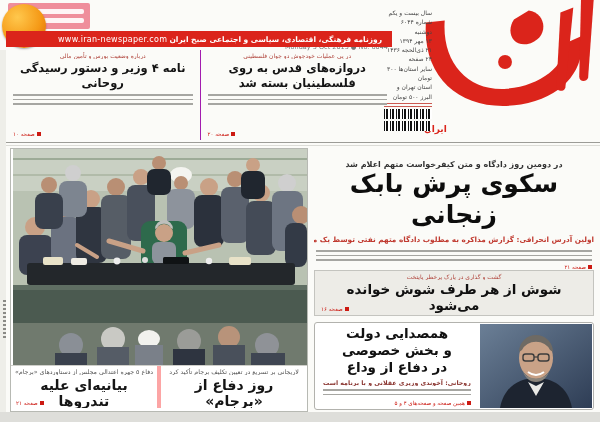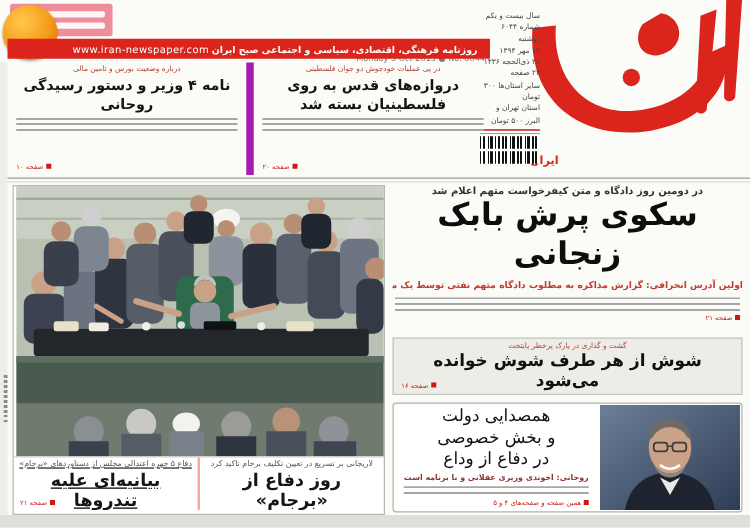--- a/index.html
+++ b/index.html
@@ -15,55 +15,55 @@
   #redstrip .tagline{font-size:7.5px;font-weight:bold;padding-right:10px;}
   #redstrip .site{font-size:8px;direction:ltr;padding-left:52px;letter-spacing:.3px;}
   #adbanner{position:absolute;left:8px;top:3px;width:82px;height:26px;background:#ef8e9b;border-radius:2px;}
   #adbanner .t1,#adbanner .t2{position:absolute;right:6px;height:5px;background:#fff;opacity:.9;border-radius:2px;}
   #adbanner .t1{top:6px;width:58px;}
   #adbanner .t2{top:15px;width:44px;}
   #adbanner .arrow{position:absolute;left:4px;top:8px;width:0;height:0;border-top:5px solid transparent;border-bottom:5px solid transparent;border-right:8px solid #fff;}
   #orangeball{position:absolute;left:2px;top:4px;width:44px;height:44px;border-radius:50%;background:radial-gradient(circle at 35% 30%,#ffc84d,#f59a17 55%,#d95f04);box-shadow:0 1px 2px rgba(0,0,0,.35);}
   
   #toprow{position:absolute;left:6px;top:50px;width:388px;height:90px;display:flex;direction:rtl;}
-  .tstory{flex:1;padding:2px 5px;border-left:6px solid #a21caf;display:flex;flex-direction:column;overflow:hidden;}
+  .tstory{flex:1;padding:2px 5px;border-left:1px solid #a21caf;display:flex;flex-direction:column;overflow:hidden;}
   .tstory:last-child{border-left:none;}
   .kicker{font-size:6px;color:#b0453c;text-align:center;white-space:nowrap;overflow:hidden;}
   .kicker.dark{color:#555;}
   .thead{font-size:11.5px;font-weight:bold;color:#141414;text-align:center;line-height:1.3;margin-top:2px;}
   .mt{background:repeating-linear-gradient(to bottom,#a6a6a2 0 1.6px,transparent 1.6px 4.6px);margin:3px 2px 0 2px;}
   .pageref{font-size:5.5px;color:#cc1a12;text-align:left;margin-top:auto;padding:1px 2px;}
   .pageref .sq{display:inline-block;width:4px;height:4px;background:#cc1a12;vertical-align:middle;margin-left:2px;}
   #toprule{position:absolute;left:0;top:142px;width:600px;border-top:1px solid #9c9c97;border-bottom:1px solid #dcdcd7;height:2px;}
   
   #photoframe{position:absolute;left:10px;top:148px;width:296px;height:262px;border:1px solid #b7b9b3;background:#fff;}
   #parliament{display:block;width:294px;height:216px;}
   #photostrip{display:flex;height:42px;direction:rtl;border-top:1px solid #cfcfca;}
   .pcell{flex:1;padding:2px 4px;position:relative;overflow:hidden;}
-  .pcell+.pcell{border-right:2px solid #fca5a5;text-decoration:underline;}
+  .pcell+.pcell{border-right:4px solid #fca5a5;}
   .pcell .kicker{font-size:6.3px;}
   .pcell .hl{font-size:14px;font-weight:bold;color:#151515;text-align:center;margin-top:2px;}
   #credit{position:absolute;left:3px;top:300px;width:3px;height:40px;background:repeating-linear-gradient(to bottom,#8a8a86 0 2px,transparent 2px 4px);}
   
-  #leadcol{position:absolute;left:314px;top:148px;width:280px;}
+  #leadcol{position:absolute;left:314px;top:160px;width:280px;}
   #lead-kicker{font-size:8px;font-weight:bold;color:#333;text-align:center;}
   .lead-line{font-size:25px;font-weight:bold;color:#0d0d0d;text-align:center;line-height:1.22;letter-spacing:-.5px;}
   #lead-sub{font-size:7.3px;font-weight:bold;color:#c03a30;text-align:center;margin-top:5px;white-space:nowrap;overflow:hidden;}
   #lead-body{margin-top:4px;}
   #lead-ref{text-align:right;padding-right:2px;}
   
   #shushbox{position:absolute;left:314px;top:270px;width:280px;height:46px;background:#edecd  ;background:#edece7;border:1px solid #c4c4bf;box-sizing:border-box;padding:2px 4px;}
   #shushbox .hl{font-size:13.5px;font-weight:bold;color:#101010;text-align:center;margin-top:1px;}
   #shushbox .hl2{font-size:11px;font-weight:bold;color:#101010;text-align:center;}
   #shushbox .pageref{position:absolute;left:4px;bottom:2px;}
   
   #minbox{position:absolute;left:314px;top:322px;width:280px;height:88px;border:1px solid #b2b2ad;border-radius:3px;box-sizing:border-box;display:flex;direction:rtl;background:#fff;}
   #minphoto{width:112px;height:84px;margin:1px;flex:none;}
   #mintext{flex:1;padding:2px 6px;display:flex;flex-direction:column;overflow:hidden;}
-  .min-line{font-size:13.5px;font-weight:normal;color:#111;text-align:center;line-height:1.25;}
+  .min-line{font-size:13.5px;font-weight:bold;color:#111;text-align:center;line-height:1.25;}
   #min-bullet{font-size:6.3px;font-weight:bold;color:#8a3530;text-align:center;margin-top:3px;white-space:nowrap;overflow:hidden;}
   #min-ref{text-align:right;}
   #bottomband{position:absolute;left:0;top:412px;width:600px;height:10px;background:#dededa;}
   #leftband{position:absolute;left:0;top:50px;width:6px;height:362px;background:#eeeee9;}
 </style>
 </head>
 <body>
 
 <div id="paper">
 

